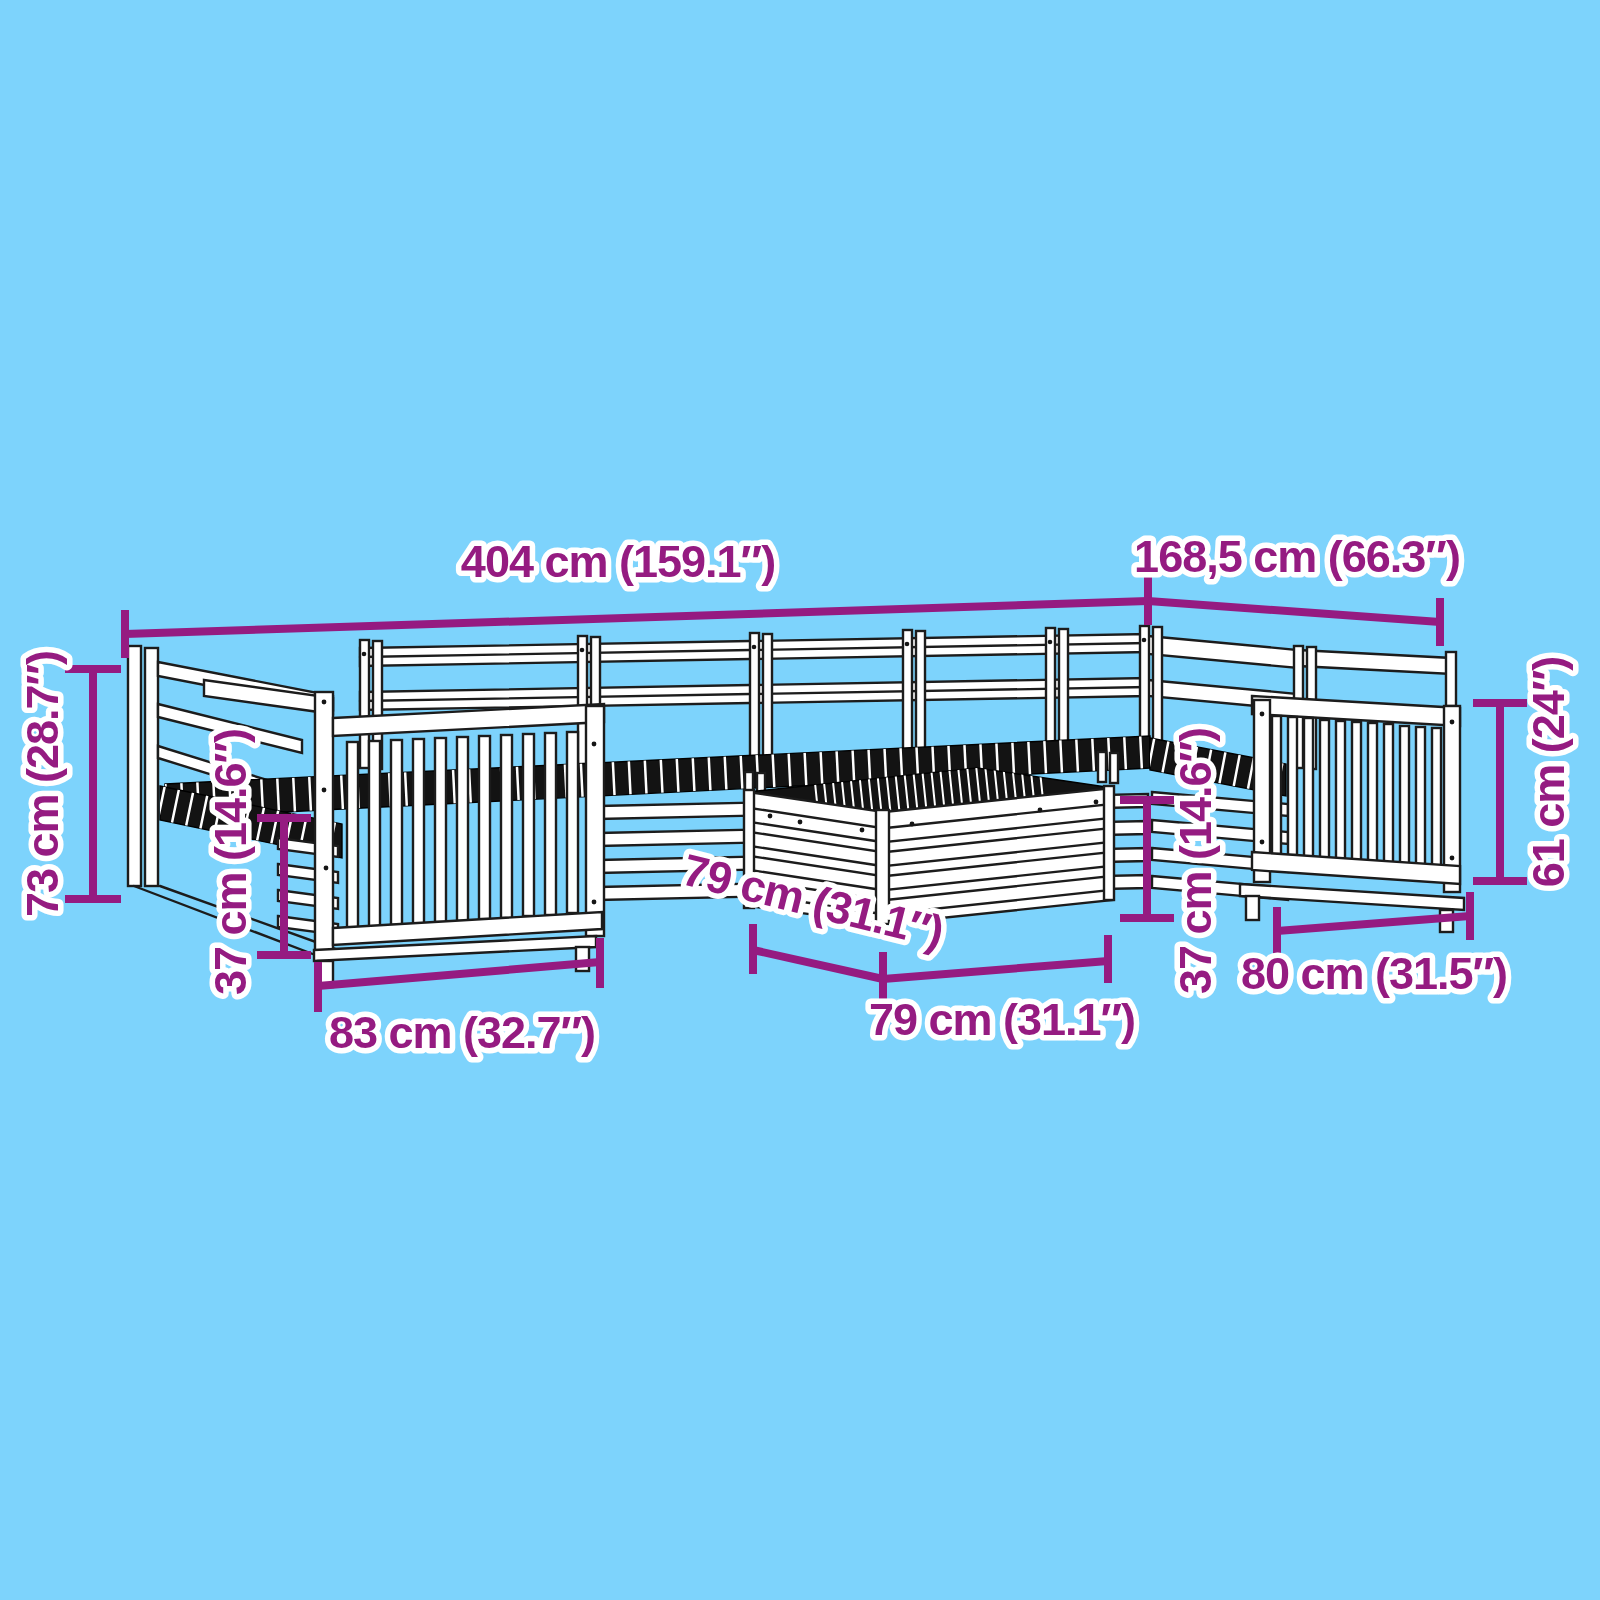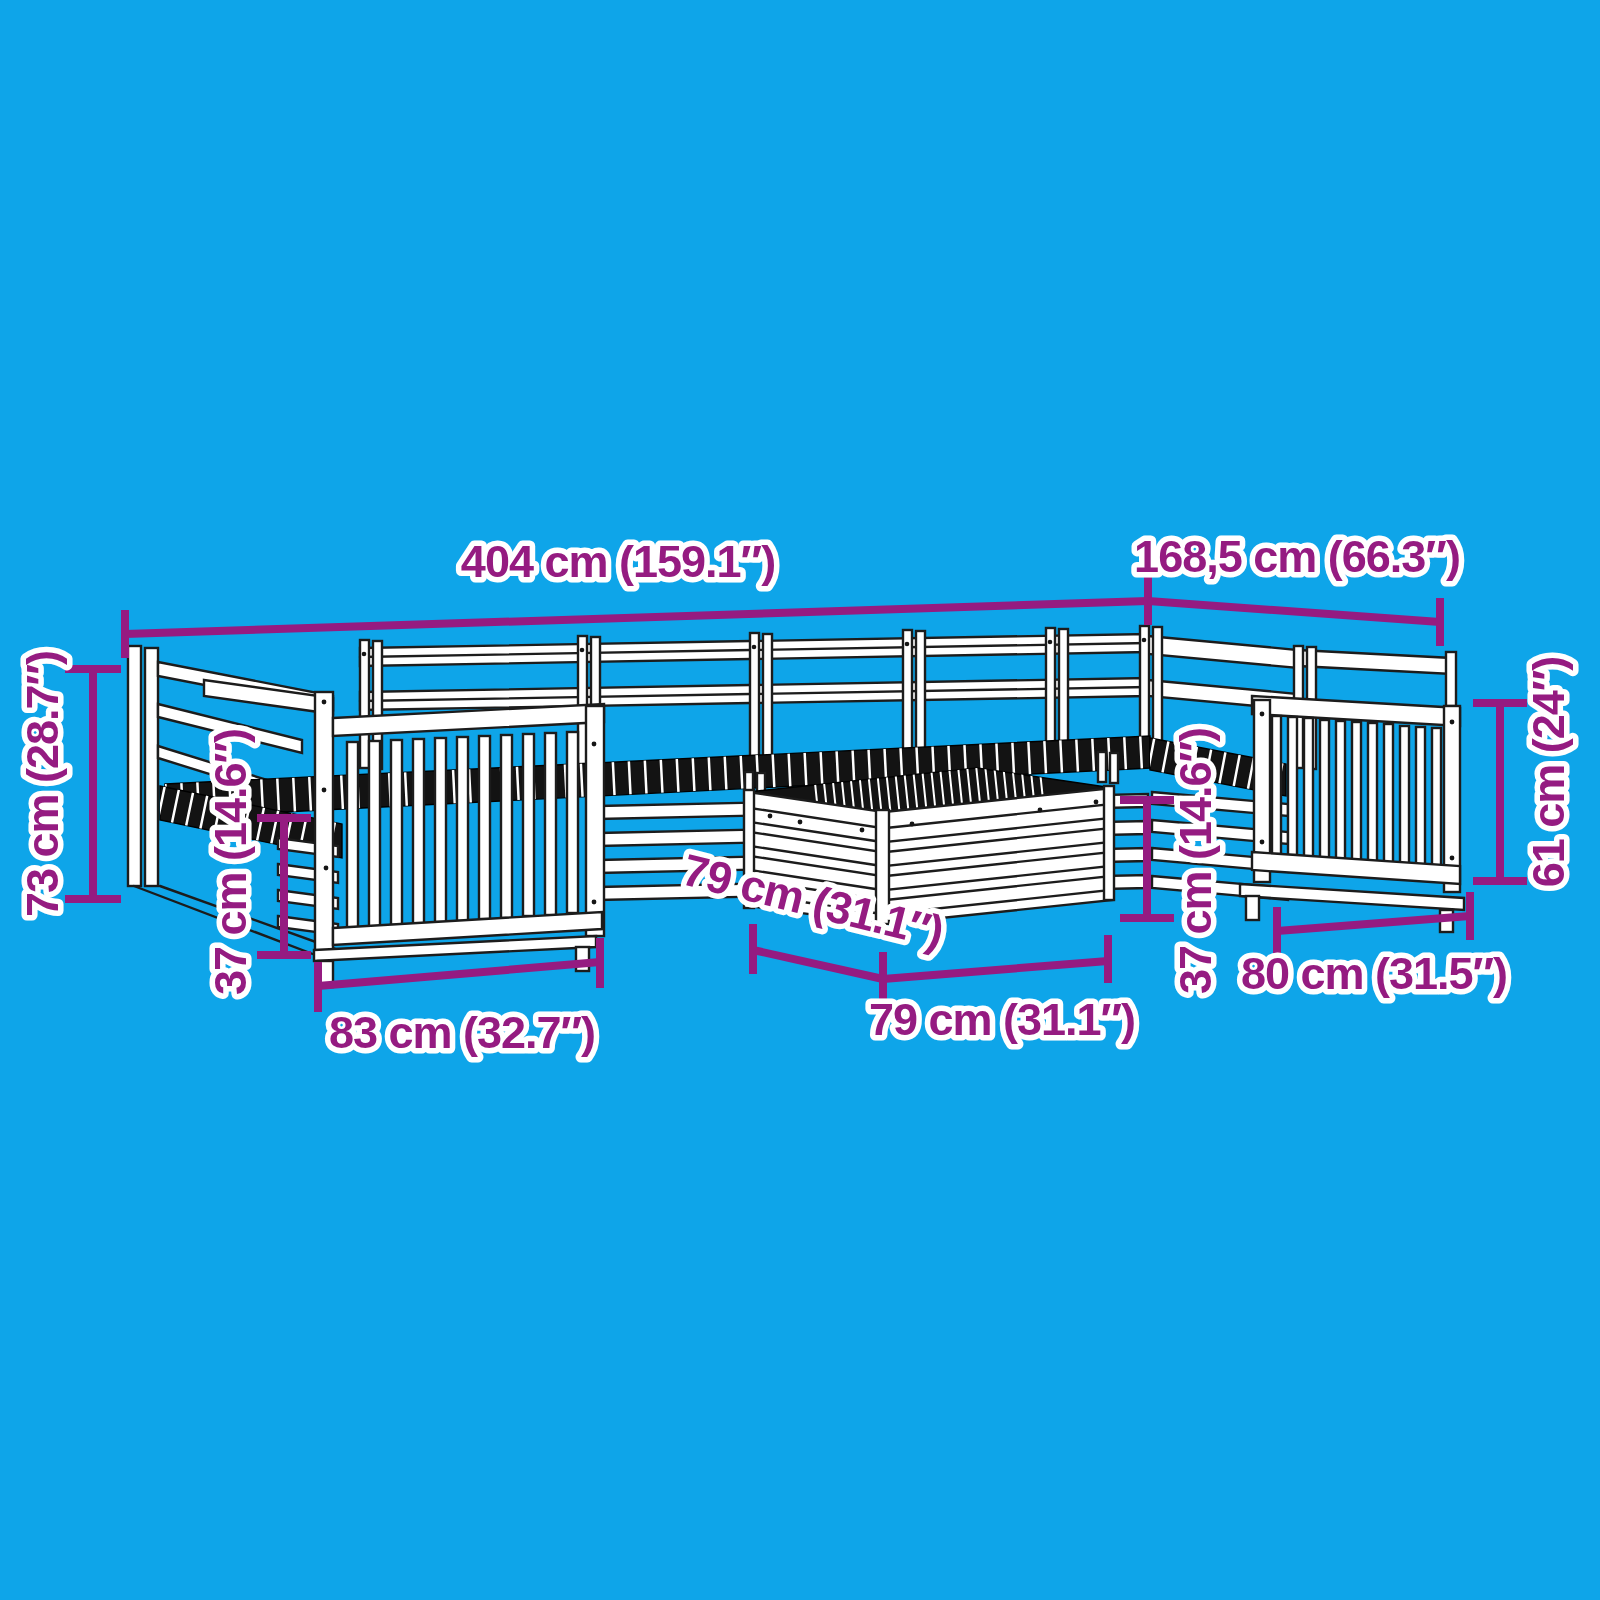--- a/index.html
+++ b/index.html
@@ -1,16 +1,16 @@
 <!DOCTYPE html>
 <html style="--accent: #951B81;"><head>
 <meta charset="utf-8">
 <style>
   html,body{margin:0;padding:0;background:#fff;width:1600px;height:1600px;overflow:hidden;}
-  .stage{position:relative;width:1600px;height:1600px;background:#0ea5e9;}
+  .stage{position:relative;width:1600px;height:1600px;background:#7dd3fc;}
   svg{display:block;}
   
   .ln   { stroke:#1c1c1c; stroke-width:2.4; fill:none; stroke-linecap:round; }
   .panel{ fill:#ffffff; stroke:#1c1c1c; stroke-width:2.4; }
   .dark { fill:#131313; stroke:#000000; stroke-width:1.4; }
   .dot  { fill:#151515; stroke:none; }
   
   .dim-line { stroke:var(--accent,#951B81); stroke-width:8; fill:none; stroke-linecap:butt; }
   .dim-text { fill:var(--accent,#951B81);
               font-family:"Liberation Sans", sans-serif;

